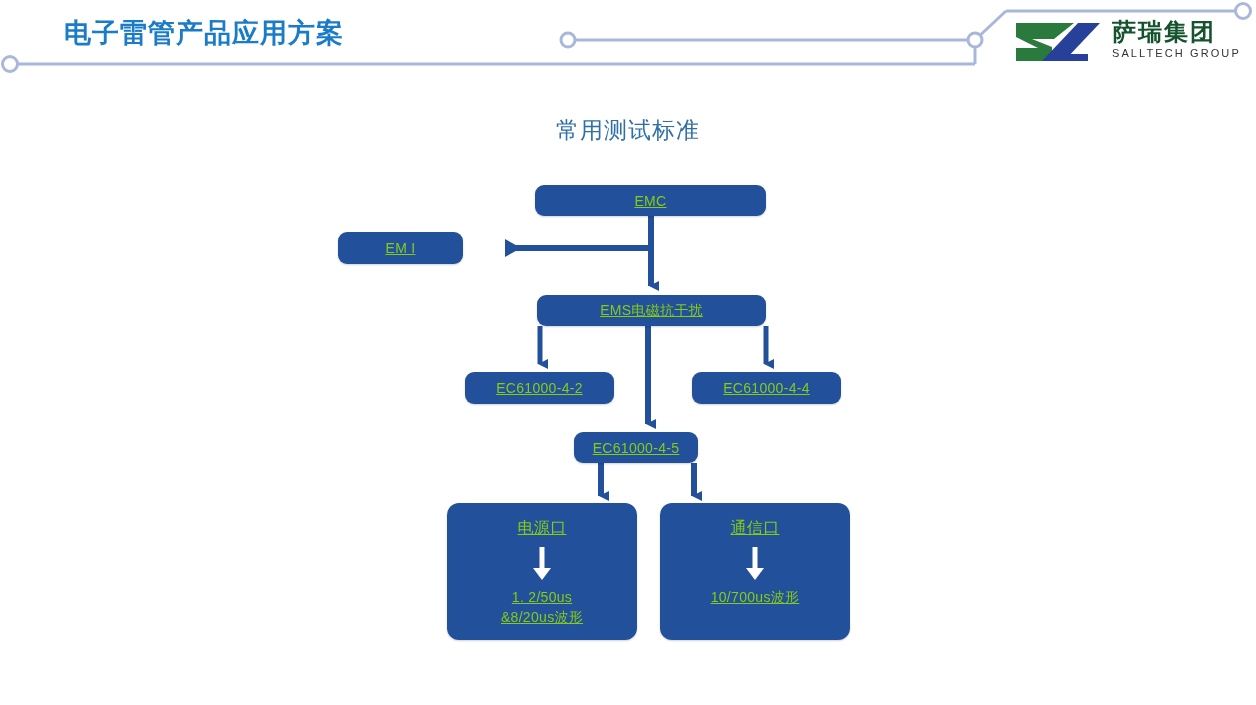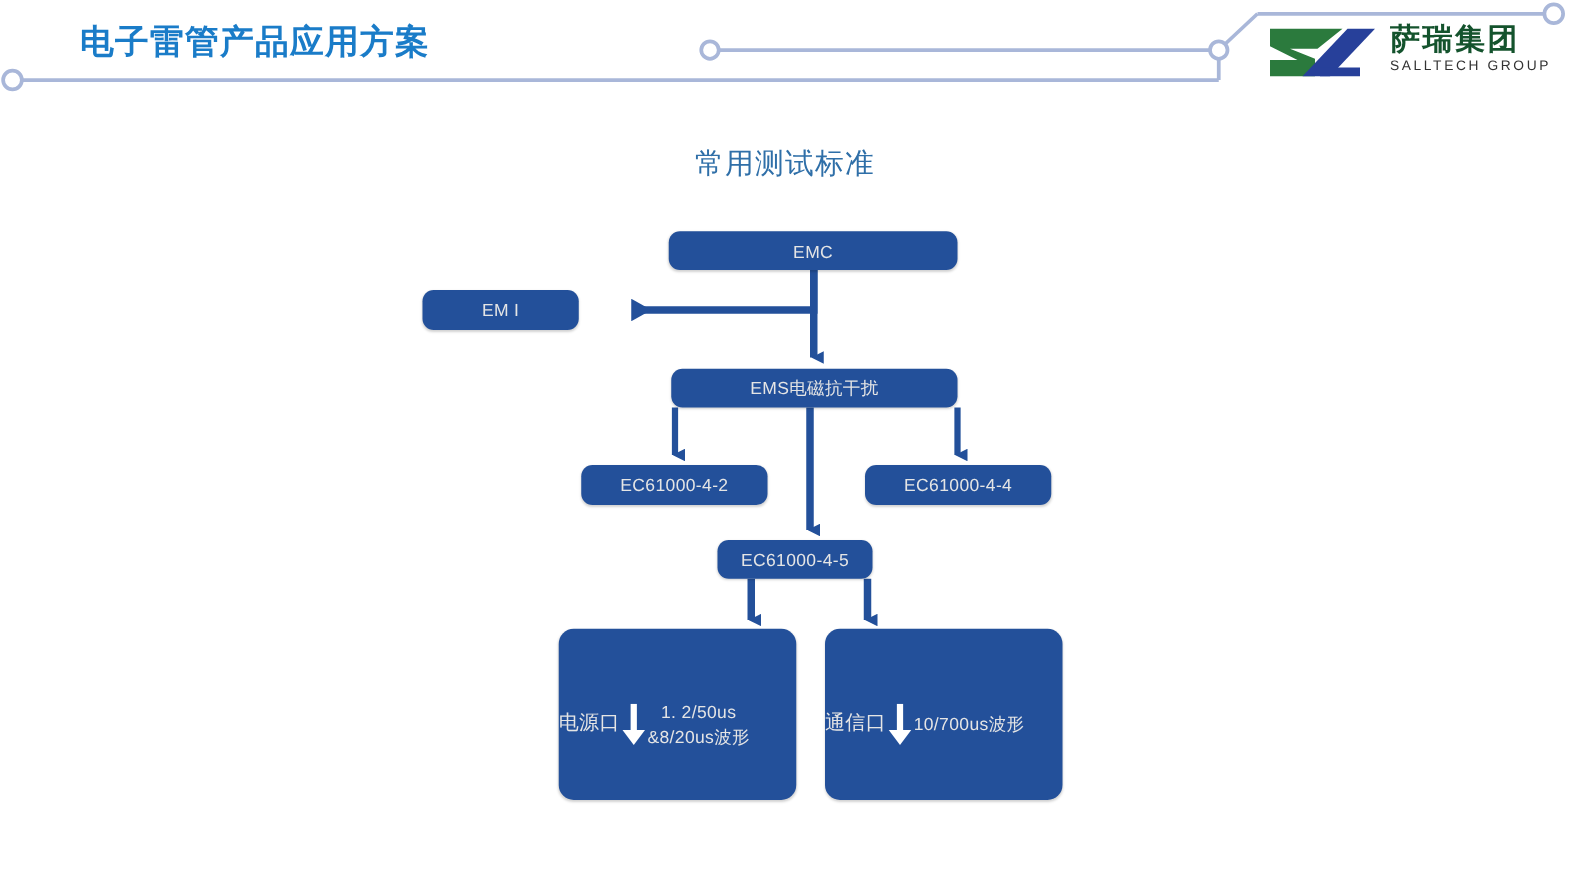--- a/index.html
+++ b/index.html
@@ -93,35 +93,36 @@
     position: absolute;
     left: 0;
     top: 0;
     width: 1256px;
     height: 705px;
   }
 
   .node {
     position: absolute;
     background: #23509a;
-    color: #e5e5e5;
+    color: #84cc16;
     border-radius: 8px;
     box-sizing: border-box;
     display: flex;
     align-items: center;
     justify-content: center;
     text-align: center;
     font-size: 14px;
     letter-spacing: 0.3px;
     box-shadow: 0 1px 2px rgba(0,0,0,0.18);
+    text-decoration: underline;
   }
   .node.small { border-radius: 9px; }
 
   .leaf {
-    flex-direction: row;
+    flex-direction: column;
     justify-content: flex-start;
     padding-top: 14px;
     border-radius: 12px;
   }
   .leaf-title {
     font-size: 16px;
     line-height: 22px;
   }
   .leaf-arrow {
     margin: 8px 0 6px 0;

